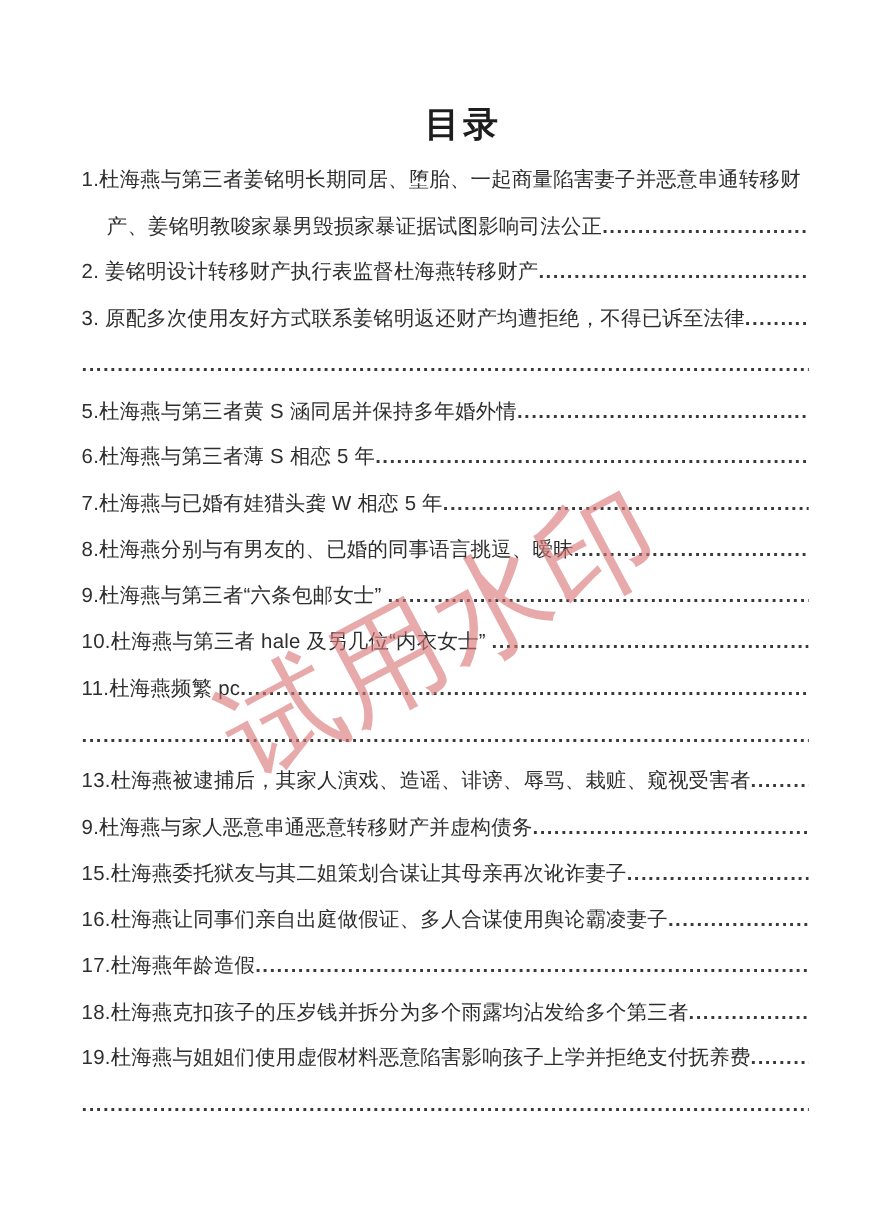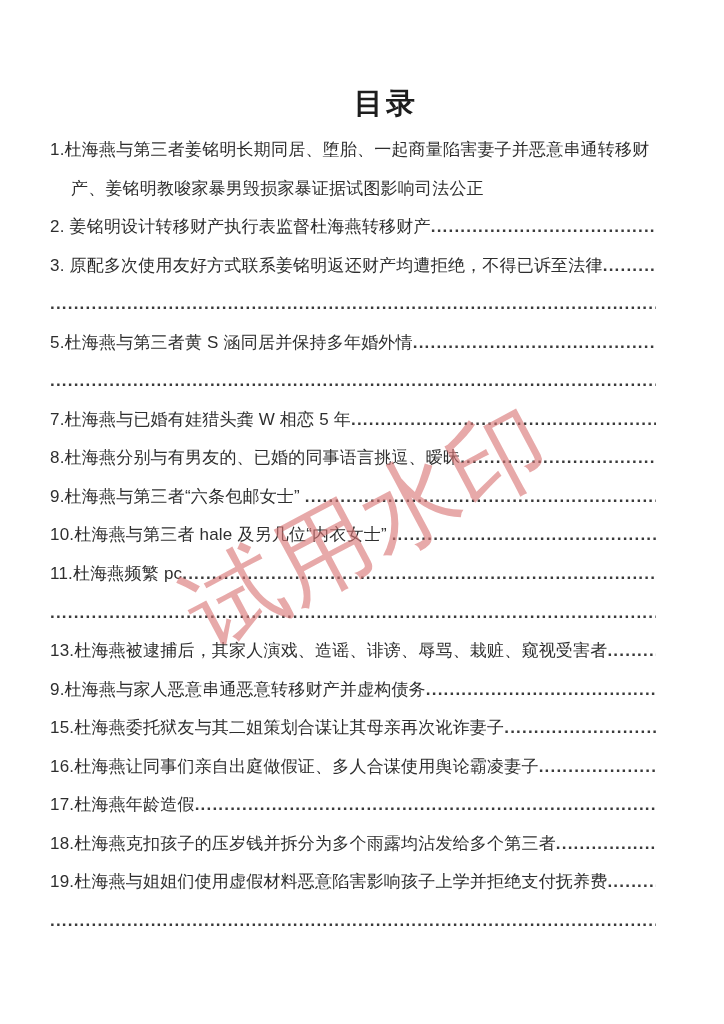--- a/index.html
+++ b/index.html
@@ -23,21 +23,21 @@
     text-align: center;
     font-size: 29px;
     font-weight: 700;
     letter-spacing: 3px;
     color: #1d1d1d;
     margin-left: 24px;
   }
   .toc {
     position: absolute;
     top: 131px;
-    left: 50px;
+    left: 68px;
     width: 606px;
   }
   .toc-line {
     display: flex;
     align-items: baseline;
     height: 38.55px;
     line-height: 38.55px;
     font-size: 17px;
     overflow: hidden;
   }
@@ -49,21 +49,20 @@
   .toc-line .dots {
     flex: 1 1 auto;
     overflow: hidden;
     white-space: nowrap;
     letter-spacing: 1.2px;
     font-weight: 700;
     color: #3a3a3a;
   }
   .toc-line.cont {
     padding-left: 21px;
-    flex-direction: column;
   }
   .watermark {
     position: absolute;
     left: 368px;
     top: 529px;
     transform: translate(-50%, -50%) rotate(-28deg);
     font-size: 97px;
     letter-spacing: 2px;
     white-space: nowrap;
     color: rgba(216, 116, 116, 0.62);
@@ -93,20 +92,21 @@
       <span class="dots">........................................................................................................................................................................................................</span>
     </div>
   <div class="toc-line">
       <span class="dots">........................................................................................................................................................................................................</span>
     </div>
   <div class="toc-line">
       <span class="t">5.杜海燕与第三者黄 S 涵同居并保持多年婚外情</span>
       <span class="dots">........................................................................................................................................................................................................</span>
     </div>
   <div class="toc-line">
+      <span class="t">6.杜海燕与第三者薄 S 相恋 5 年</span>
       <span class="dots">........................................................................................................................................................................................................</span>
     </div>
   <div class="toc-line">
       <span class="t">7.杜海燕与已婚有娃猎头龚 W 相恋 5 年</span>
       <span class="dots">........................................................................................................................................................................................................</span>
     </div>
   <div class="toc-line">
       <span class="t">8.杜海燕分别与有男友的、已婚的同事语言挑逗、暧昧</span>
       <span class="dots">........................................................................................................................................................................................................</span>
     </div>

